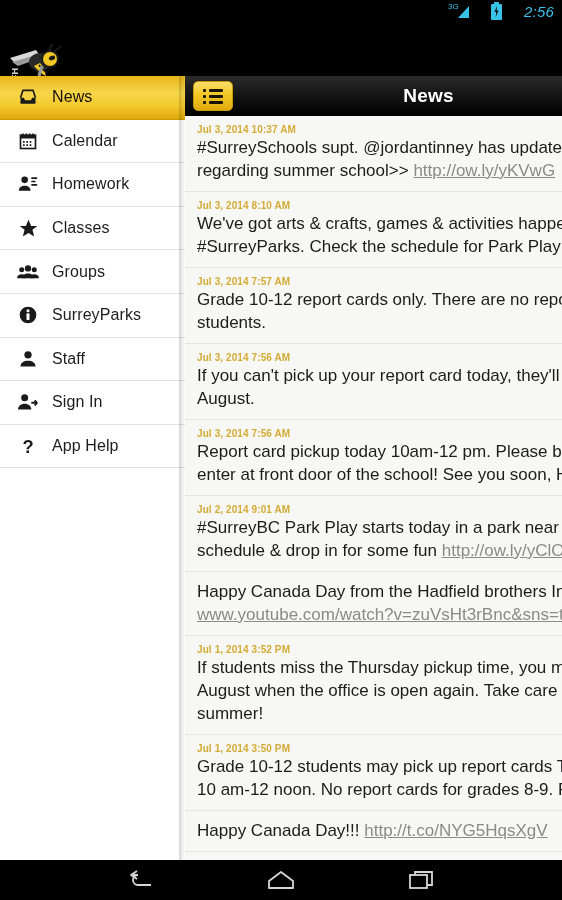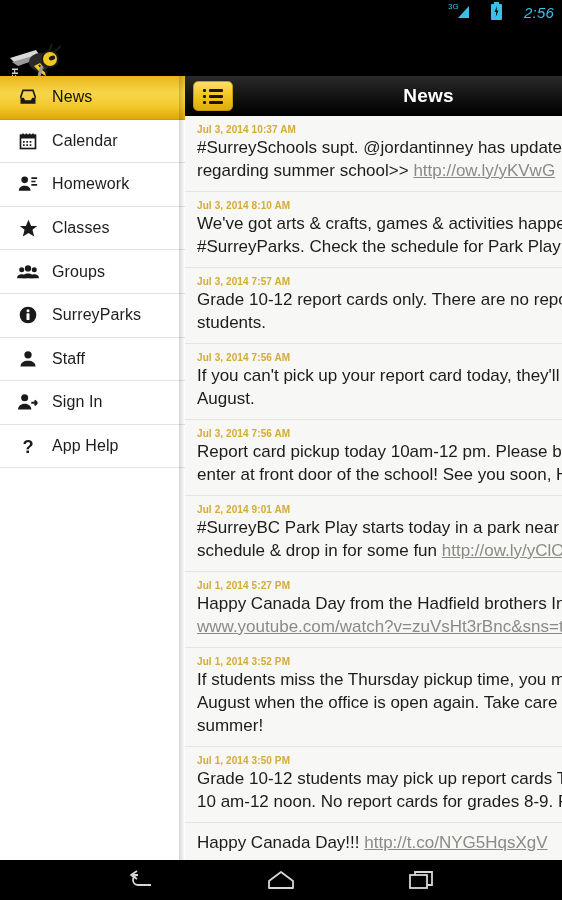--- a/index.html
+++ b/index.html
@@ -30,21 +30,21 @@
     height: 24px;
     background: #000;
     display: flex;
     align-items: center;
     justify-content: flex-end;
     padding-right: 8px;
     box-sizing: border-box;
   }
   .sb-group {
     display: flex;
-    align-items: flex-end;
+    align-items: flex-start;
     gap: 22px;
   }
   .sb-signal {
     position: relative;
     width: 20px;
     height: 16px;
   }
   .sb-signal .tri {
     position: absolute;
     right: 0; bottom: 2px;
@@ -483,21 +483,20 @@
 <span>enter at front door of the school! See you soon, Hor</span></div>
     </div>
 
     <div class="news-item">
       <div class="news-date">Jul 2, 2014 9:01 AM</div>
       <div class="news-body"><span>#SurreyBC Park Play starts today in a park near you</span>
 <span>schedule &amp; drop in for some fun </span><span class="link">http://ow.ly/yClO1</span></div>
     </div>
 
     <div class="news-item">
-      <div class="news-date">Jul 1, 2014 5:27 PM</div>
       <div class="news-body"><span>Happy Canada Day from the Hadfield brothers In Ca</span>
 <span class="link">www.youtube.com/watch?v=zuVsHt3rBnc&amp;sns=tw</span></div>
     </div>
 
     <div class="news-item">
       <div class="news-date">Jul 1, 2014 3:52 PM</div>
       <div class="news-body"><span>If students miss the Thursday pickup time, you may</span>
 <span>August when the office is open again. Take care an</span>
 <span>summer!</span></div>
     </div>

